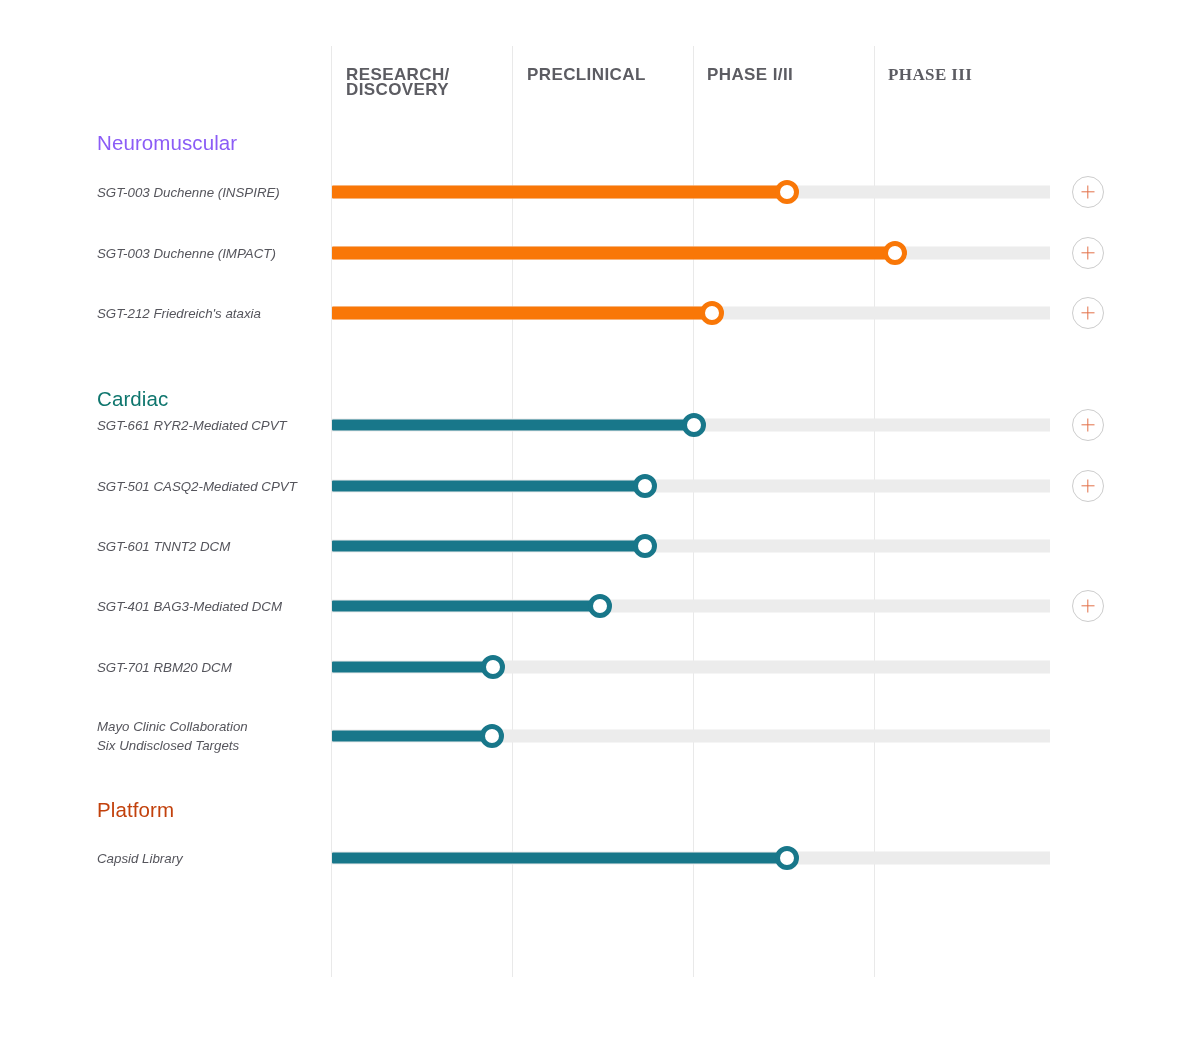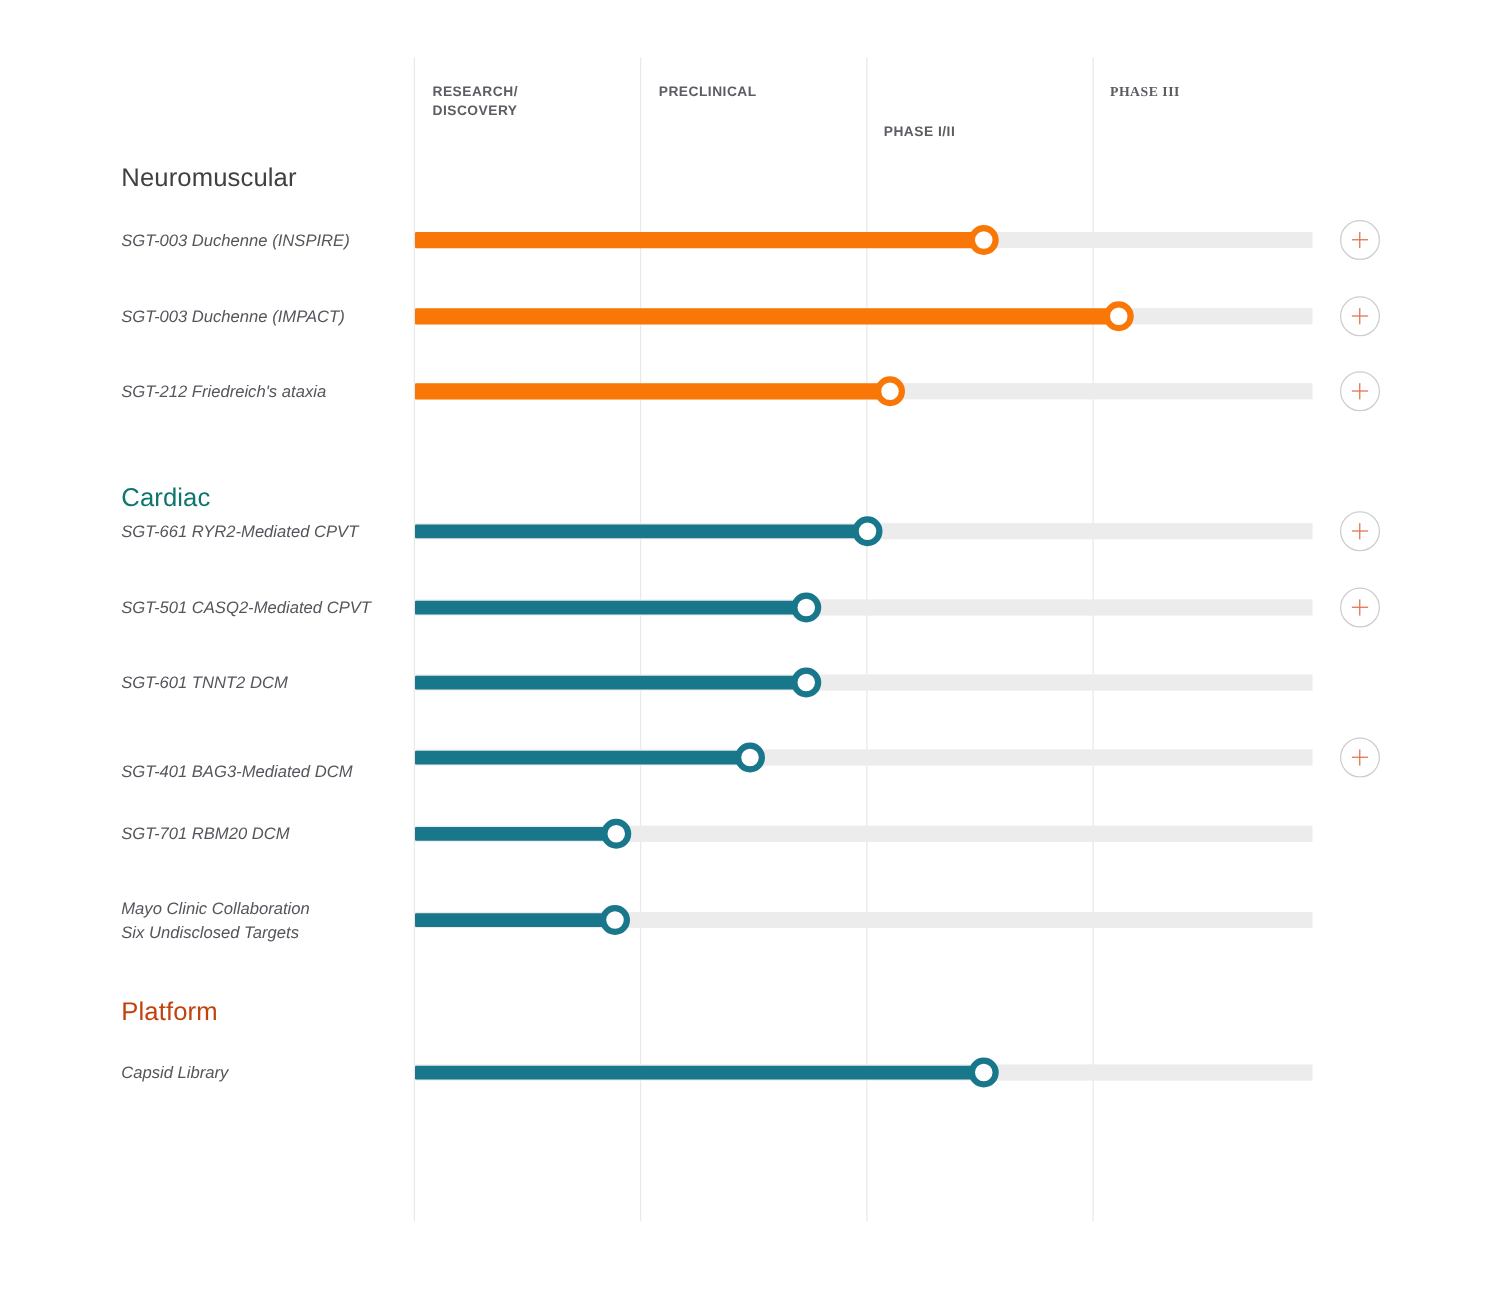--- a/index.html
+++ b/index.html
@@ -25,21 +25,21 @@
     top: 46px;
     height: 931px;
     width: 1px;
     background: #e9e9e9;
   }
 
   
   .col-head {
     position: absolute;
     top: 67px;
-    font-size: 11px;
+    font-size: 17px;
     font-weight: bold;
     letter-spacing: 0.4px;
     color: #5c5c62;
     line-height: 15px;
     white-space: pre-line;
   }
 
   
   .section-head {
     position: absolute;
@@ -131,25 +131,25 @@
   <div id="gridlines">
       <div class="gridline" style="left: 331px;"></div>
       <div class="gridline" style="left: 512px;"></div>
       <div class="gridline" style="left: 693px;"></div>
       <div class="gridline" style="left: 874px;"></div>
     </div>
   <div id="headers">
       <div class="col-head" style="left: 346px;">RESEARCH/
 DISCOVERY</div>
       <div class="col-head" style="left: 527px;">PRECLINICAL</div>
-      <div class="col-head" style="left: 707px; margin-top: 32px;">PHASE I/II</div>
+      <div class="col-head" style="left: 707px;">PHASE I/II</div>
       <div class="col-head" style="left: 888px; font-family: Liberation Serif, serif;">PHASE III</div>
     </div>
   <div id="sections">
-      <div class="section-head" style="top: 143px; color: #404040; transform: translateY(-50%);">Neuromuscular</div>
+      <div class="section-head" style="top: 143px; color: #8b5cf6; transform: translateY(-50%);">Neuromuscular</div>
       <div class="section-head" style="top: 399px; color: #0f766e; transform: translateY(-50%);">Cardiac</div>
       <div class="section-head" style="top: 810px; color: #c2410c; transform: translateY(-50%);">Platform</div>
     </div>
   <div id="rows">
       <div class="row-label" style="top: 192px;">SGT-003 Duchenne (INSPIRE)</div>
       <div class="track" style="top: 192px;"></div>
       <div class="fill orange" style="top: 192px; width: 455px;"></div>
       <div class="marker orange" style="top: 192px; left: 787px;"></div>
       <div class="plus-btn" style="top: 192px; left: 1088px;">
         <span class="bar-h"></span>
@@ -184,21 +184,21 @@
       <div class="fill teal" style="top: 486px; width: 313px;"></div>
       <div class="marker teal" style="top: 486px; left: 645px;"></div>
       <div class="plus-btn" style="top: 486px; left: 1088px;">
         <span class="bar-h"></span>
         <span class="bar-v"></span>
       </div>
       <div class="row-label" style="top: 546px;">SGT-601 TNNT2 DCM</div>
       <div class="track" style="top: 546px;"></div>
       <div class="fill teal" style="top: 546px; width: 313px;"></div>
       <div class="marker teal" style="top: 546px; left: 645px;"></div>
-      <div class="row-label" style="top: 606px; margin-top: 11px;">SGT-401 BAG3-Mediated DCM</div>
+      <div class="row-label" style="top: 606px;">SGT-401 BAG3-Mediated DCM</div>
       <div class="track" style="top: 606px;"></div>
       <div class="fill teal" style="top: 606px; width: 268px;"></div>
       <div class="marker teal" style="top: 606px; left: 600px;"></div>
       <div class="plus-btn" style="top: 606px; left: 1088px;">
         <span class="bar-h"></span>
         <span class="bar-v"></span>
       </div>
       <div class="row-label" style="top: 667px;">SGT-701 RBM20 DCM</div>
       <div class="track" style="top: 667px;"></div>
       <div class="fill teal" style="top: 667px; width: 161px;"></div>

